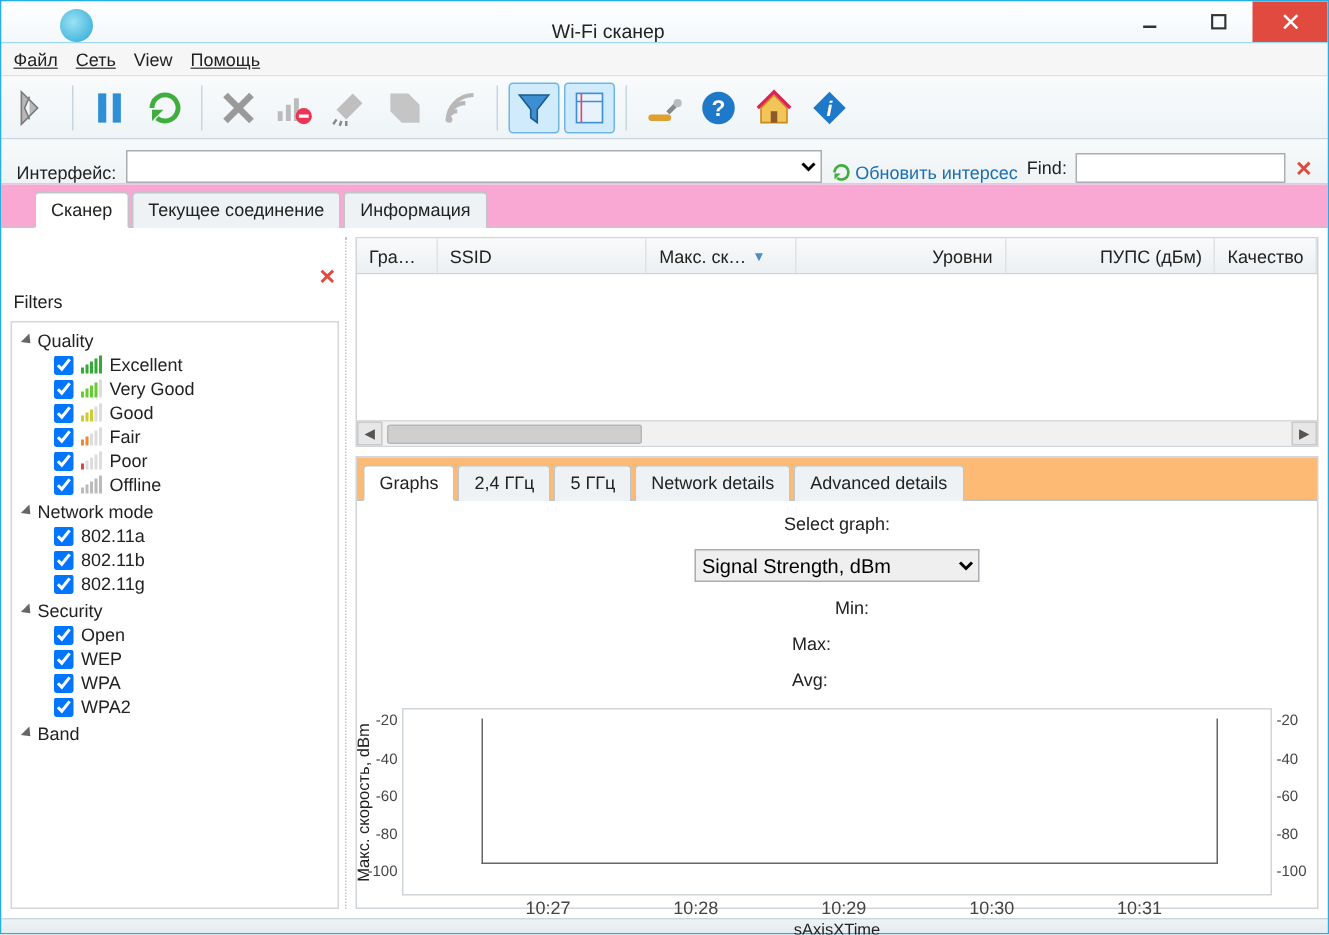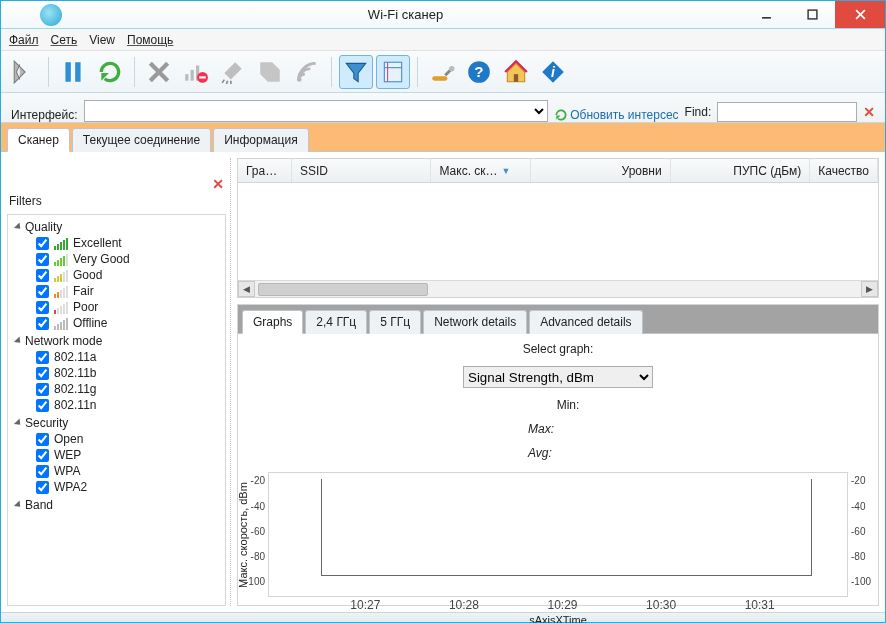--- a/index.html
+++ b/index.html
@@ -1,68 +1,68 @@
 <!DOCTYPE html>
 <html><head>
 <meta charset="utf-8">
 <style>
   * { box-sizing: border-box; margin: 0; padding: 0; }
   html, body { width: 886px; height: 623px; font-family: "Segoe UI", Tahoma, sans-serif; font-size: 12px; color: #222; background: #fff; overflow: hidden; }
   .window { width: 886px; height: 623px; border: 1px solid #24aee4; display: flex; flex-direction: column; }
-  .titlebar { height: 28px; background: linear-gradient(#fff,#f3f8fb); border-bottom: 1px solid #9fd9ef; display: flex; align-items: center; padding-left: 33px; }
+  .titlebar { height: 28px; background: linear-gradient(#fff,#f3f8fb); border-bottom: 1px solid #9fd9ef; display: flex; align-items: flex-end; padding-left: 33px; }
   .titlebar .app-icon { width: 22px; height: 22px; margin: 0 6px; border-radius: 50%; background: radial-gradient(circle at 40% 40%, #9be2f5, #2aa7d4); position: relative; }
   .titlebar .title { flex: 1; text-align: center; font-size: 13px; }
   .win-btns { display: flex; height: 100%; }
   .win-btn { width: 46px; display: flex; align-items: center; justify-content: center; font-size: 14px; line-height: 1; }
   .win-btn.close { background: #e04a3f; color: #fff; width: 50px; }
   .win-btn svg { width: 11px; height: 11px; }
   .menubar { height: 22px; background: #f6f6f6; border-bottom: 1px solid #e0e0e0; display: flex; align-items: center; padding: 0 8px; gap: 12px; }
   .menubar span { cursor: default; }
   .underline { text-decoration: underline; text-decoration-color: #555; }
   .toolbar { height: 42px; background: linear-gradient(#f9fbfc,#eef4f7); border-bottom: 1px solid #c8d6de; display: flex; align-items: center; padding: 0 6px; gap: 3px; }
   .tbtn { width: 34px; height: 34px; border: 1px solid transparent; border-radius: 3px; display: flex; align-items: center; justify-content: center; cursor: pointer; }
   .tbtn.active { border-color: #6fb7e0; background: #d0ebfb; }
   .tsep { width: 1px; height: 30px; background: #c8d6de; margin: 0 4px; }
   .tbtn svg { width: 26px; height: 26px; }
   .interface-row { height: 30px; background: linear-gradient(#f7fafb,#eef3f5); border-bottom: 1px solid #c8d6de; display: flex; align-items: flex-end; padding: 0 10px; gap: 6px; }
   .interface-row select { flex: 1; height: 22px; border: 1px solid #abadb3; background: #fff; }
   .refresh-link { color: #1a6fb2; cursor: pointer; display: flex; align-items: center; gap: 2px; }
   .find-area { margin-left: auto; display: flex; align-items: center; gap: 6px; }
   .find-area input { width: 140px; height: 20px; border: 1px solid #abadb3; padding: 0 4px; }
   .close-x { color: #e04a3f; font-weight: bold; font-size: 14px; cursor: pointer; }
-  .tabs-main { display: flex; gap: 0; border-bottom: 1px solid #bfc6ca; padding: 4px 6px 0 6px; background: #fdba74; }
+  .tabs-main { display: flex; gap: 0; border-bottom: 1px solid #bfc6ca; padding: 4px 6px 0 22px; background: #f9a8d4; }
   .tab { padding: 4px 10px; border: 1px solid #bfc6ca; border-bottom: none; background: #eef2f4; border-radius: 3px 3px 0 0; margin-right: 2px; cursor: pointer; position: relative; top: 1px; }
   .tab.active { background: #fff; border-bottom: 1px solid #fff; }
   .body-row { flex: 1; display: flex; min-height: 0; padding: 6px; gap: 6px; background: #fff; }
   .filters-pane { width: 224px; display: flex; flex-direction: column; border-right: 1px dotted #c3c3c3; padding-right: 4px; }
   .filters-head { display: flex; align-items: center; padding: 2px 2px 6px 2px; }
   .filters-head .title { font-size: 12px; margin-top: 34px; }
   .tree { flex: 1; overflow: auto; border: 1px solid #d7d7d7; padding: 4px 2px; }
   .tree-group { margin-bottom: 2px; }
   .tree-group > .grp-label { display: flex; align-items: center; gap: 4px; padding: 1px 0; cursor: default; }
   .caret { width: 0; height: 0; border-left: 5px solid #666; border-top: 4px solid transparent; border-bottom: 4px solid transparent; transform: rotate(45deg); margin-left: 6px; }
   .tree-items { margin-left: 26px; }
-  .tree-item { display: flex; align-items: flex-end; gap: 5px; padding: 1px 0; }
+  .tree-item { display: flex; align-items: center; gap: 5px; padding: 1px 0; }
   .tree-item input[type=checkbox] { width: 13px; height: 13px; }
   .sigbars { display: flex; align-items: flex-end; gap: 1px; height: 12px; }
   .sigbars span { width: 2px; background: #ccc; }
   .right-pane { flex: 1; display: flex; flex-direction: column; min-width: 0; gap: 6px; }
   .grid-wrap { border: 1px solid #cfd5d9; height: 140px; display: flex; flex-direction: column; }
   .grid-head { display: flex; background: linear-gradient(#f9fafb,#ecf0f2); border-bottom: 1px solid #cfd5d9; height: 24px; }
   .gh { padding: 4px 8px; border-right: 1px solid #dfe3e6; white-space: nowrap; display: flex; align-items: center; gap: 4px; }
   .grid-body { flex: 1; background: #fff; position: relative; }
   .hscroll { height: 17px; background: #f1f1f1; border-top: 1px solid #d9d9d9; position: relative; display: flex; align-items: center; }
   .hscroll .larr, .hscroll .rarr { width: 17px; height: 100%; background: #e7e7e7; border: 1px solid #c9c9c9; display: flex; align-items: center; justify-content: center; font-size: 9px; color: #555; }
   .hscroll .thumb { height: 13px; background: #cfcfcf; border: 1px solid #b7b7b7; width: 170px; position: absolute; left: 20px; top: 2px; border-radius: 2px; }
   .hscroll .rarr { margin-left: auto; }
   .lower-pane { flex: 1; border: 1px solid #cfd5d9; display: flex; flex-direction: column; min-height: 0; }
-  .lower-tabs { display: flex; border-bottom: 1px solid #bfc6ca; padding: 4px 4px 0 4px; background: #a3a3a3; }
+  .lower-tabs { display: flex; border-bottom: 1px solid #bfc6ca; padding: 4px 4px 0 4px; background: #fdba74; }
   .graph-controls { display: flex; align-items: center; gap: 10px; padding: 8px 14px; flex-direction: column; }
   .graph-controls select { width: 190px; height: 22px; border: 1px solid #abadb3; }
-  .stat-label { width: 60px; font-style: italic; }
+  .stat-label { width: 60px; }
   .chart { flex: 1; position: relative; margin: 4px 30px 8px 30px; border: 1px solid #cfd5d9; background: #fff; }
   .ylabel { position: absolute; left: -26px; top: 50%; transform: translate(-50%,-50%) rotate(-90deg); white-space: nowrap; font-size: 11px; transform-origin: center; }
   .ytick, .ytick-r { position: absolute; font-size: 10px; color: #444; }
   .ytick { left: -28px; text-align: right; width: 24px; }
   .ytick-r { right: -28px; text-align: left; width: 24px; }
   .xtick { position: absolute; bottom: -16px; width: 40px; text-align: left; font-size: 12px; color: #444; transform: translateX(-50%); }
   .xaxis-label { position: absolute; bottom: -30px; left: 50%; transform: translateX(-50%); font-size: 11px; }
   .chart-inner { position: absolute; left: 52px; right: 35px; top: 6px; bottom: 20px; border-left: 1px solid #666; border-bottom: 1px solid #666; border-right: 1px solid #666; }
   .status { height: 10px; background: linear-gradient(#eef3f5,#e5ecef); border-top: 1px solid #c8d6de; }
   .sort-arrow { color: #4a8ec9; font-size: 9px; }
@@ -310,24 +310,20 @@
                 <input type="checkbox" checked="" style="">
                 <span>802.11a</span>
               </div>
               <div class="tree-item">
                 <input type="checkbox" checked="" style="">
                 <span>802.11b</span>
               </div>
               <div class="tree-item">
                 <input type="checkbox" checked="" style="">
                 <span>802.11g</span>
-              </div>
-              <div class="tree-item">
-                <input type="checkbox" checked="" style="">
-                <span>802.11n</span>
               </div>
             </div>
           </div>
           <div class="tree-group">
             <div class="grp-label">
               <span class="caret"></span>
               <span>Security</span>
             </div>
             <div class="tree-items">
               <div class="tree-item">

